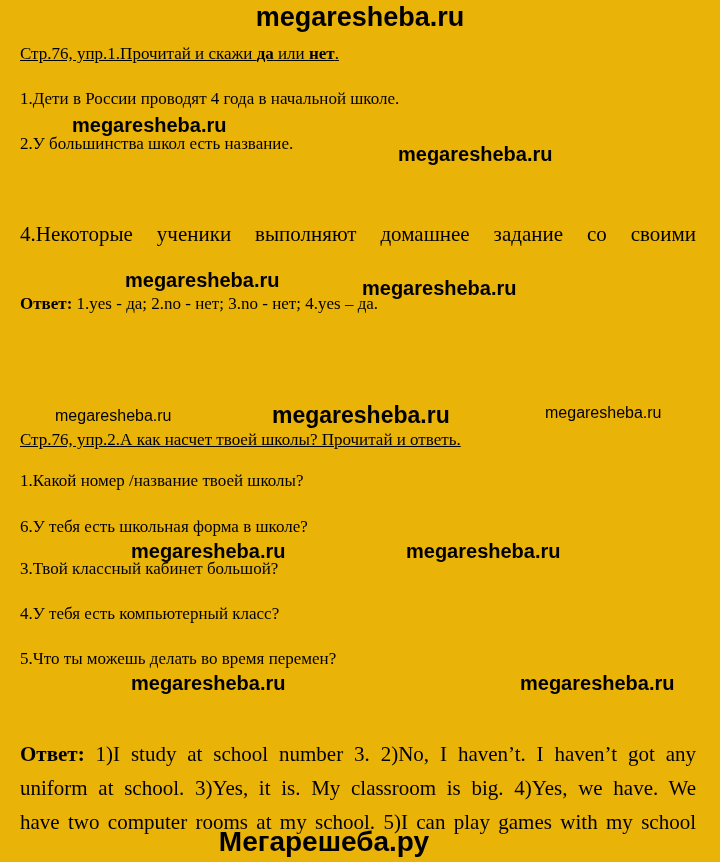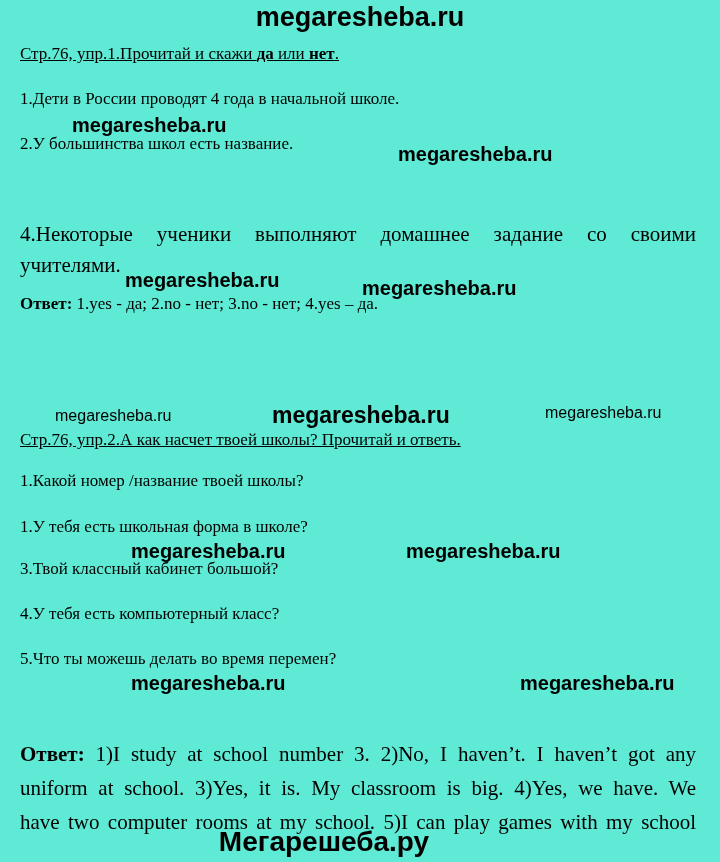--- a/index.html
+++ b/index.html
@@ -1,20 +1,20 @@
 <!DOCTYPE html>
 <html><head>
 <meta charset="utf-8">
 <style>
   html, body { margin: 0; padding: 0; background: #ffffff; }
   .page {
     position: relative;
     width: 720px;
     height: 862px;
-    background: #5eead4;
+    background: #eab308;
     color: #000000;
     overflow: hidden;
     font-family: "Liberation Serif", serif;
   }
   .abs { position: absolute; white-space: nowrap; }
   .serif {
     font-family: Liberation Serif, serif;
     font-size: 17px;
     color: #000000;
   }
@@ -82,36 +82,35 @@
 
   <div class="abs wm-bold" style="left:72px; top:114px;">megaresheba.ru</div>
 
   <div class="abs serif" style="left:20px; top:134px;">2.У большинства школ есть название.</div>
 
   <div class="abs wm-bold" style="left:398px; top:143px;">megaresheba.ru</div>
 
 
   <div class="para" style="top:219px;">
     <div class="line jline">4.Некоторые ученики выполняют домашнее задание со своими</div>
-    <div class="line">учителями.</div>
   </div>
 
   <div class="abs wm-bold" style="left:125px; top:269px;">megaresheba.ru</div>
   <div class="abs wm-bold" style="left:362px; top:277px;">megaresheba.ru</div>
 
   <div class="abs serif" style="left:20px; top:294px;"><b>Ответ:</b> <span>1.yes - да; 2.no - нет; 3.no - нет; 4.yes – да.</span></div>
 
   <div class="abs wm-small" style="left:55px; top:407px;">megaresheba.ru</div>
   <div class="abs wm-big" style="left:272px; top:402px;">megaresheba.ru</div>
   <div class="abs wm-small" style="left:545px; top:404px;">megaresheba.ru</div>
 
   <div class="abs serif underlined" style="left:20px; top:430px;">Стр.76, упр.2.А как насчет твоей школы? Прочитай и ответь.</div>
 
   <div class="abs serif" style="left:20px; top:471px;">1.Какой номер /название твоей школы?</div>
-  <div class="abs serif" style="left:20px; top:517px;">1.У тебя есть школьная форма в школе?</div>
+  <div class="abs serif" style="left:20px; top:517px;">6.У тебя есть школьная форма в школе?</div>
 
   <div class="abs wm-bold" style="left:131px; top:540px;">megaresheba.ru</div>
   <div class="abs wm-bold" style="left:406px; top:540px;">megaresheba.ru</div>
 
   <div class="abs serif" style="left:20px; top:559px;">3.Твой классный кабинет большой?</div>
   <div class="abs serif" style="left:20px; top:604px;">4.У тебя есть компьютерный класс?</div>
   <div class="abs serif" style="left:20px; top:649px;">5.Что ты можешь делать во время перемен?</div>
 
   <div class="abs wm-bold" style="left:131px; top:672px;">megaresheba.ru</div>
   <div class="abs wm-bold" style="left:520px; top:672px;">megaresheba.ru</div>

